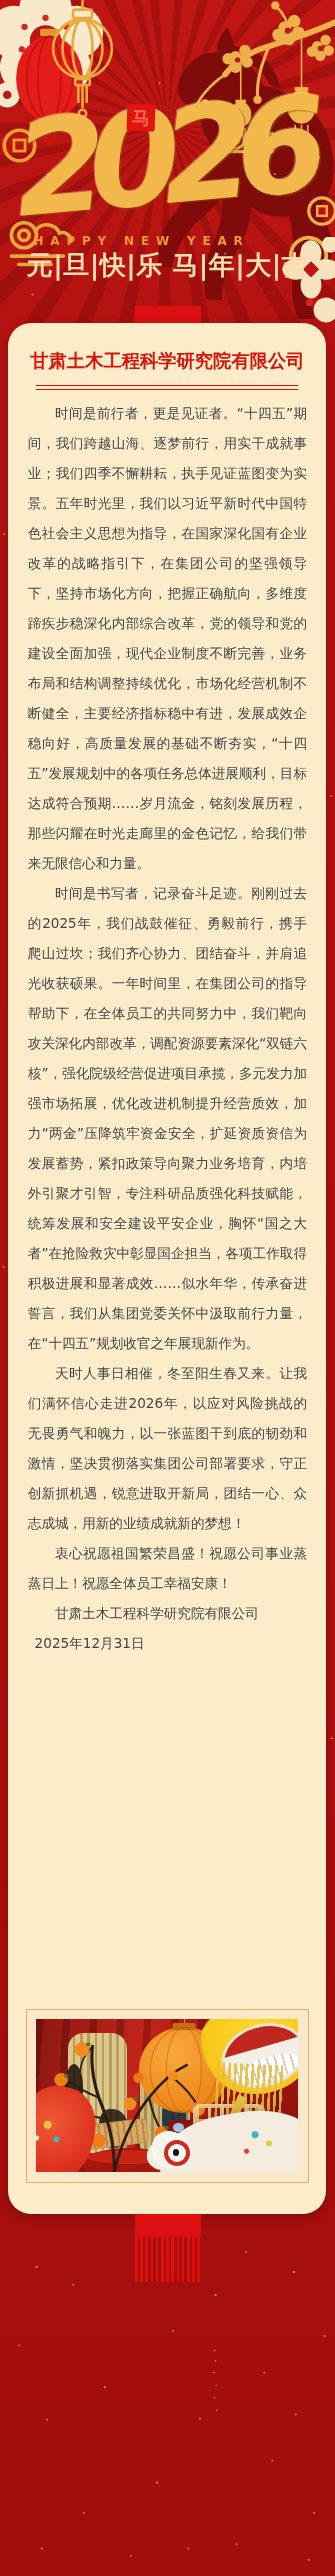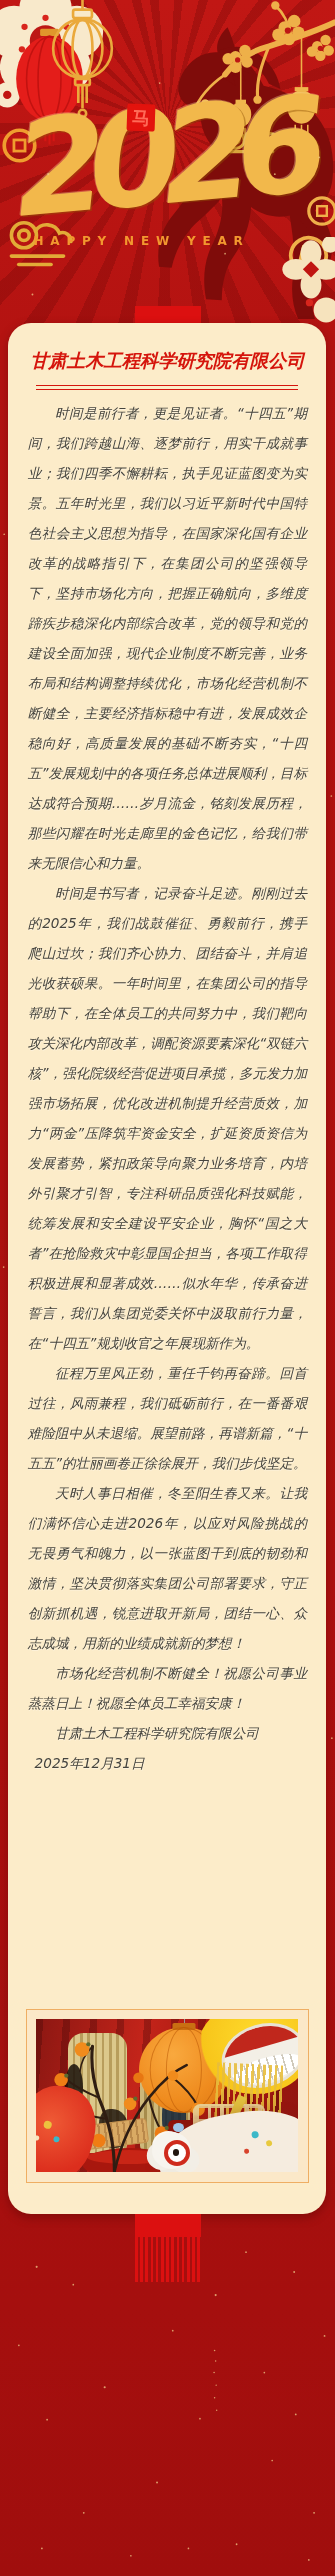--- a/index.html
+++ b/index.html
@@ -17,21 +17,21 @@
         letter-spacing:6.8px;color:#f2982f;}
   .headline{position:absolute;left:0;top:248px;width:335px;text-align:center;font-size:26px;font-weight:bold;
         letter-spacing:0.5px;color:#f8ddb0;white-space:nowrap;}
   .seal{position:absolute;left:127px;top:104px;width:28px;height:27px;background:#e3130d;border-radius:2.1px;
         transform:rotate(2deg);display:flex;align-items:center;justify-content:center;
         font-size:18px;font-weight:bold;color:#ff6a57;box-shadow:0 0 0 1.6px rgba(227,19,13,.35) inset;}
   .deco{position:absolute;}
   .hang-tab{position:absolute;left:135px;top:306px;width:66px;height:21px;background:#dc1010;}
   
   .card{position:absolute;left:8.4px;top:323px;width:318px;height:1891px;background:#fcecc9;
-        border-radius:23px;box-shadow:0 3.1px 9.4px rgba(70,5,4,.35);font-style:italic;}
+        border-radius:23px;box-shadow:0 3.1px 9.4px rgba(70,5,4,.35);}
   .card-title{margin:27px 15.7px 0;text-align:center;font-size:18.3px;line-height:1.25;font-weight:bold;color:#d5150c;}
   .card-subtitle{margin:22px 15.7px 0;text-align:center;font-size:18.3px;font-weight:bold;color:#d5150c;}
   .divider{width:262px;margin:12.6px auto 0;height:2.1px;border-top:1.6px solid #d5150c;border-bottom:1px solid #d5150c;}
   .body-text{margin:8.4px 19.4px 0;color:#45443e;font-size:13.6px;line-height:30px;text-align:justify;
         text-shadow:0.5px 0.5px 0 rgba(255,255,255,.35);}
   .body-text p{margin:0;text-indent:2em;}
   .body-text p.date-line{text-indent:.5em;}
   
   .photo-frame{position:absolute;left:17.3px;top:1686px;width:283px;height:174px;border:1.6px solid #efae63;
         background:#fbe8c8;box-sizing:border-box;padding:9px;}
@@ -251,34 +251,34 @@
       <rect x="44" y="51" width="22" height="22" fill="#c01511" transform="rotate(45 55 62)"></rect>
       <circle cx="84" cy="140" r="24" fill="#f6e3bd"></circle>
       <circle cx="52" cy="126" r="7" fill="#d8251c"></circle>
     </svg>
 
     <div class="brush-year">2026</div>
     <div class="seal">
         <span>马</span>
       </div>
     <div class="happy">HAPPY NEW YEAR</div>
+    <div class="headline">元|旦|快|乐 马|年|大|吉</div>
   </div>
 
   <div class="hang-tab"></div>
 
   <div class="card">
     <div class="card-title">甘肃土木工程科学研究院有限公司</div>
     <div class="divider"></div>
 
     <div class="body-text">
       <p>时间是前行者，更是见证者。“十四五”期间，我们跨越山海、逐梦前行，用实干成就事业；我们四季不懈耕耘，执手见证蓝图变为实景。五年时光里，我们以习近平新时代中国特色社会主义思想为指导，在国家深化国有企业改革的战略指引下，在集团公司的坚强领导下，坚持市场化方向，把握正确航向，多维度蹄疾步稳深化内部综合改革，党的领导和党的建设全面加强，现代企业制度不断完善，业务布局和结构调整持续优化，市场化经营机制不断健全，主要经济指标稳中有进，发展成效企稳向好，高质量发展的基础不断夯实，“十四五”发展规划中的各项任务总体进展顺利，目标达成符合预期……岁月流金，铭刻发展历程，那些闪耀在时光走廊里的金色记忆，给我们带来无限信心和力量。</p>
       <p>时间是书写者，记录奋斗足迹。刚刚过去的2025年，我们战鼓催征、勇毅前行，携手爬山过坎；我们齐心协力、团结奋斗，并肩追光收获硕果。一年时间里，在集团公司的指导帮助下，在全体员工的共同努力中，我们靶向攻关深化内部改革，调配资源要素深化“双链六核”，强化院级经营促进项目承揽，多元发力加强市场拓展，优化改进机制提升经营质效，加力“两金”压降筑牢资金安全，扩延资质资信为发展蓄势，紧扣政策导向聚力业务培育，内培外引聚才引智，专注科研品质强化科技赋能，统筹发展和安全建设平安企业，胸怀“国之大者”在抢险救灾中彰显国企担当，各项工作取得积极进展和显著成效……似水年华，传承奋进誓言，我们从集团党委关怀中汲取前行力量，在“十四五”规划收官之年展现新作为。</p>
-      <p>征程万里风正劲，重任千钧再奋蹄。回首过往，风雨兼程，我们砥砺前行，在一番番艰难险阻中从未退缩。展望前路，再谱新篇，“十五五”的壮丽画卷正徐徐展开，我们步伐坚定。</p>
       <p>天时人事日相催，冬至阳生春又来。让我们满怀信心走进2026年，以应对风险挑战的无畏勇气和魄力，以一张蓝图干到底的韧劲和激情，坚决贯彻落实集团公司部署要求，守正创新抓机遇，锐意进取开新局，团结一心、众志成城，用新的业绩成就新的梦想！</p>
-      <p>市场化经营机制不断健全！祝愿公司事业蒸蒸日上！祝愿全体员工幸福安康！</p>
+      <p>衷心祝愿祖国繁荣昌盛！祝愿公司事业蒸蒸日上！祝愿全体员工幸福安康！</p>
       <p>甘肃土木工程科学研究院有限公司</p>
       <p class="date-line">2025年12月31日</p>
     </div>
 
     <div class="photo-frame">
       <div class="photo">
         <div class="curtain"></div>
         <div class="pleat-a">
             <div class="ink1"></div>
             <div class="ink2"></div>

